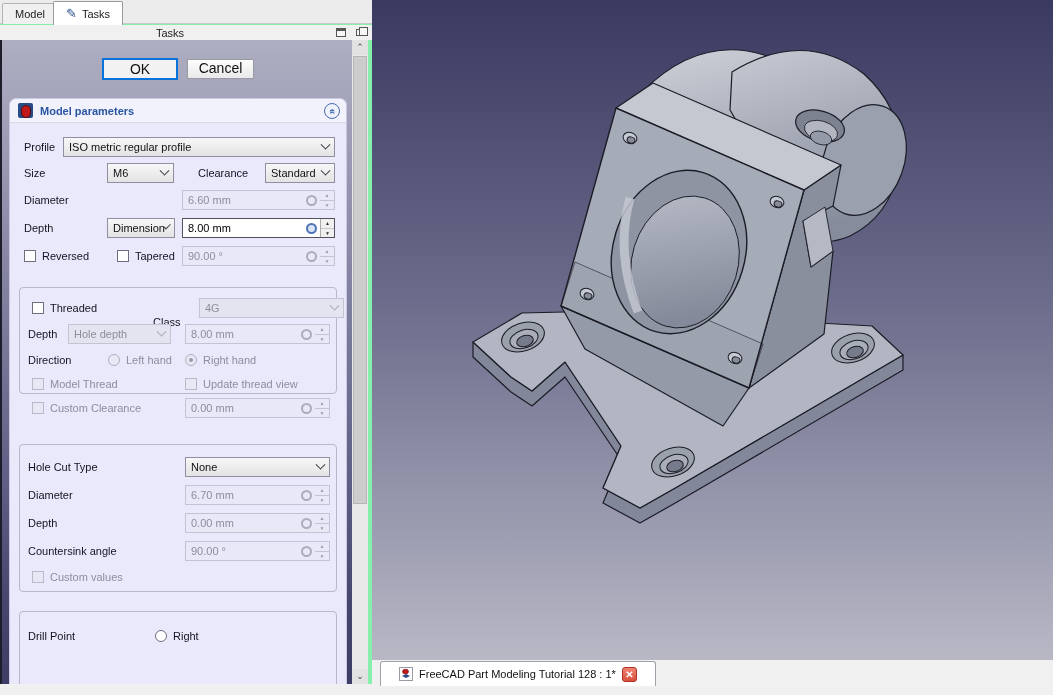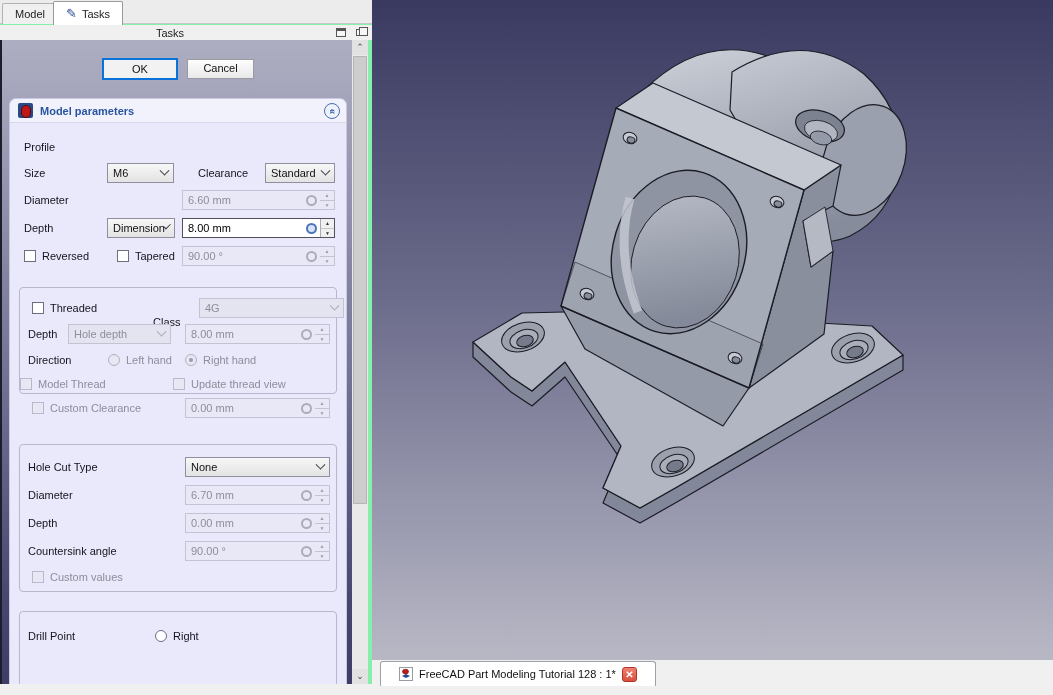--- a/index.html
+++ b/index.html
@@ -34,21 +34,21 @@
   #vscroll { position:absolute; left:352px; top:40px; width:16px; height:644px; background:#e9e9e9; }
   .sb-btn { position:absolute; left:0; width:16px; height:15px; background:#e2e2e2; color:#444;
     font-size:9px; line-height:15px; text-align:center; }
   #sb-up { top:0; }
   #sb-down { bottom:0; }
   #sb-thumb { position:absolute; left:1px; top:16px; width:14px; height:448px; background:#cdcdcd; border:1px solid #b6b6b6; }
 
   #bottom-strip-left { position:absolute; left:0; top:684px; width:372px; height:11px; background:#f0f0f0; }
 
   
-  .btn { position:absolute; font-size:11px; color:#111; text-align:center;
+  .btn { position:absolute; font-size:14px; color:#111; text-align:center;
     background:linear-gradient(#fdfdfd,#e9e9e9); border:1px solid #9a9aa2; }
   #ok-btn { left:100px; top:18px; width:76px; height:22px; border:2px solid #0a72d8; background:#f2f2f2; }
   #cancel-btn { left:185px; top:19px; width:67px; height:20px; }
   .btn span { display:block; line-height:17px; }
   #ok-btn span { line-height:18px; }
 
   
   #holebox { position:absolute; left:7px; top:58px; width:338px; height:640px;
     background:#e9e9fb; border:1px solid #c9c9e2; border-radius:7px; }
   #holebox-header { position:absolute; left:0; top:0; right:0; height:24px; background:#f2f2fc;
@@ -134,20 +134,24 @@
 
       <div id="holebox">
         <div id="holebox-header">
           <div id="hole-ico"></div>
           <div id="holebox-title">Model parameters</div>
           <div id="collapse-btn"><span class="dbl-chev">«</span></div>
         </div>
 
         <div class="row" style="left:14px; top:38px; width:310px;">
           <span class="lbl">Profile</span>
+          <div class="combo" style="position:absolute; left:39px; width:272px;">
+            <span>ISO metric regular profile</span>
+            <span class="chev"></span>
+          </div>
         </div>
 
         <div class="row" style="left:14px; top:64px; width:310px;">
           <span class="lbl">Size</span>
           <div class="combo" style="position:absolute; left:83px; width:67px;">
             <span>M6</span>
             <span class="chev"></span>
           </div>
           <span class="lbl" style="position:absolute; left:174px;">Clearance</span>
           <div class="combo" style="position:absolute; left:241px; width:70px;">
@@ -224,21 +228,21 @@
                 </span>
             </div>
           </div>
           <div class="row" style="left:8px; top:62px; width:302px;">
             <span class="lbl">Direction</span>
             <span class="radio dis" style="position:absolute; left:80px;"></span>
             <span class="lbl dis" style="position:absolute; left:98px;">Left hand</span>
             <span class="radio dis sel" style="position:absolute; left:157px;"></span>
             <span class="lbl dis" style="position:absolute; left:175px;">Right hand</span>
           </div>
-          <div class="row" style="left:0; top:86px; width:296px;">
+          <div class="row" style="left:12px; top:86px; width:296px;">
             <span class="cb dis"></span>
             <span class="lbl dis">Model Thread</span>
             <span class="cb dis" style="position:absolute; left:153px;"></span>
             <span class="lbl dis" style="position:absolute; left:171px;">Update thread view</span>
           </div>
           <div class="row" style="left:12px; top:110px; width:296px;">
             <span class="cb dis"></span>
             <span class="lbl dis">Custom Clearance</span>
             <div class="spin" style="position:absolute; left:153px; width:145px;">
               <span>0.00 mm</span>

